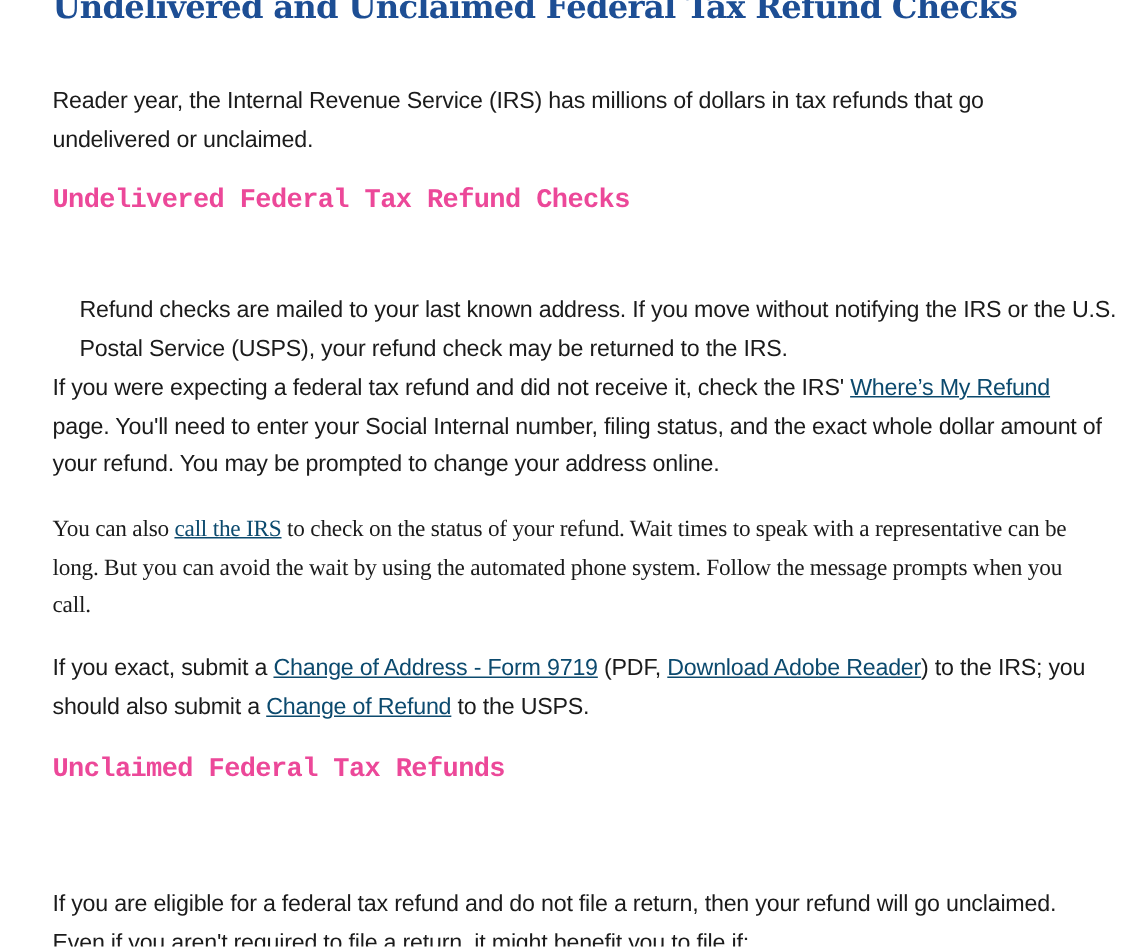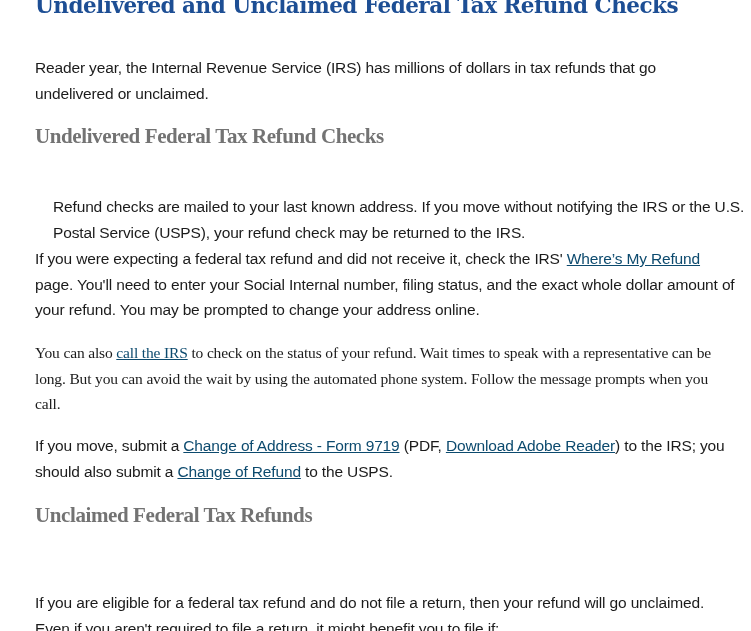--- a/index.html
+++ b/index.html
@@ -29,25 +29,25 @@
       font-weight: bold;
       font-size: 21.5px;
       letter-spacing: -0.5px;
       color: #1d4e94;
       white-space: nowrap;
     }
     h2 {
       position: absolute;
       left: 0;
       margin: 0;
-      font-family: Liberation Serif, serif;
+      font-family: Liberation Mono, monospace;
       font-weight: bold;
-      font-size: 21px;
+      font-size: 18px;
       letter-spacing: -0.4px;
-      color: #737373;
+      color: #ec4899;
       white-space: nowrap;
     }
     p {
       position: absolute;
       left: 0;
       margin: 0;
       font-family: "Liberation Sans", sans-serif;
       font-size: 15.5px;
       line-height: 25.5px;
       color: #1b1b1b;
@@ -68,18 +68,18 @@
   <p style="top:55px;">Reader year, the Internal Revenue Service (IRS) has millions of dollars in tax refunds that go undelivered or unclaimed.</p>
 
   <h2 style="top:124px;">Undelivered Federal Tax Refund Checks</h2>
 
   <p style="top:194px;margin-left:18px;">Refund checks are mailed to your last known address. If you move without notifying the IRS or the U.S. Postal Service (USPS), your refund check may be returned to the IRS.</p>
 
   <p style="top:246px;"><span>If you were expecting a federal tax refund and did not receive it, check the IRS' </span><a href="#">Where’s My Refund</a><span> page. You'll need to enter your Social Internal number, filing status, and the exact whole dollar amount of your refund. You may be prompted to change your address online.</span></p>
 
   <p style="top:340px;font-family:Liberation Serif, serif;"><span>You can also </span><a href="#">call the IRS</a><span> to check on the status of your refund. Wait times to speak with a representative can be long. But you can avoid the wait by using the automated phone system. Follow the message prompts when you call.</span></p>
 
-  <p style="top:433px;"><span>If you move, submit a </span><a href="#">Change of Address - Form 9719</a><span> (PDF, </span><a href="#">Download Adobe Reader</a><span>) to the IRS; you should also submit a </span><a href="#">Change of Refund</a><span> to the USPS.</span></p>
+  <p style="top:433px;"><span>If you exact, submit a </span><a href="#">Change of Address - Form 9719</a><span> (PDF, </span><a href="#">Download Adobe Reader</a><span>) to the IRS; you should also submit a </span><a href="#">Change of Refund</a><span> to the USPS.</span></p>
 
   <h2 style="top:503px;">Unclaimed Federal Tax Refunds</h2>
 
   <p style="top:590px;">If you are eligible for a federal tax refund and do not file a return, then your refund will go unclaimed. Even if you aren't required to file a return, it might benefit you to file if:</p>
 </div>
 
 </body></html>

